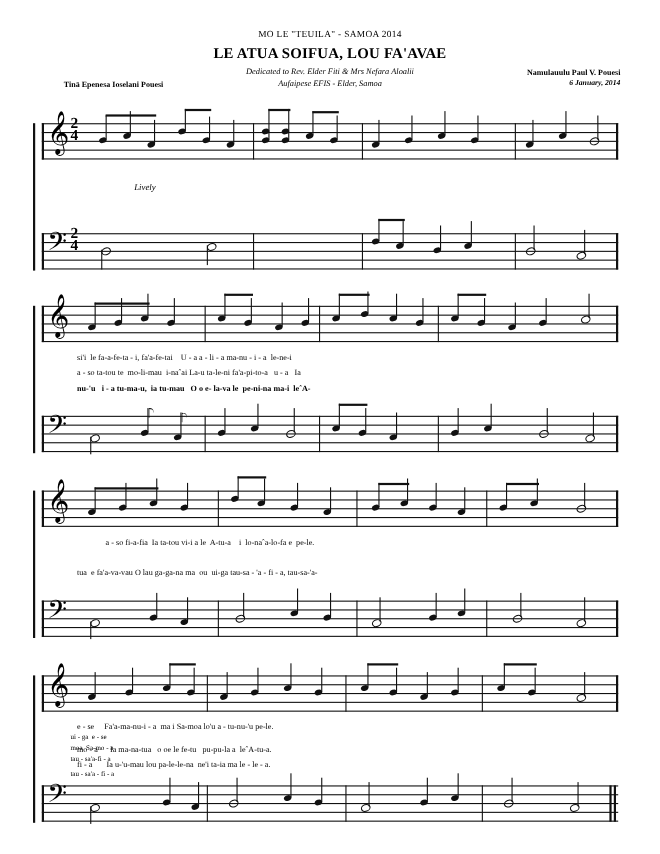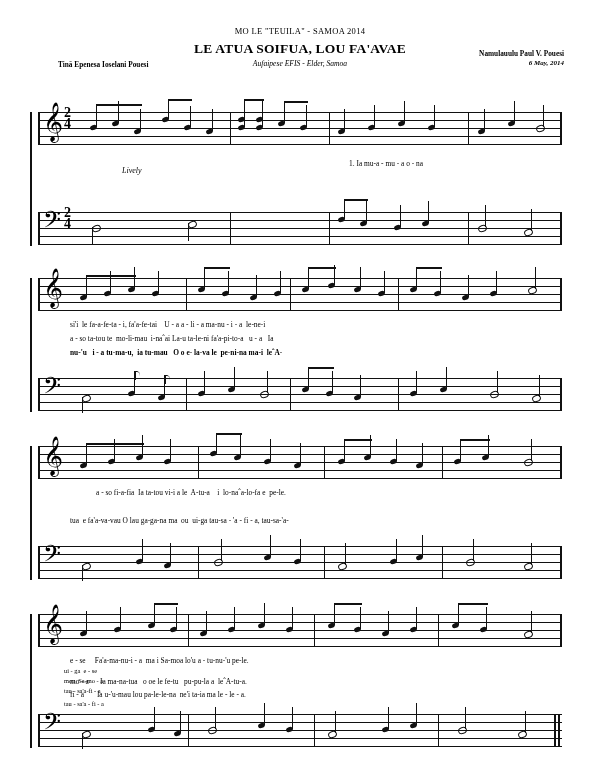--- a/index.html
+++ b/index.html
@@ -188,27 +188,28 @@
   }
 </style>
 </head>
 <body>
 
 <div class="page">
 
   <div class="header">
     <div class="hdr-super">MO LE "TEUILA" - SAMOA 2014</div>
     <div class="hdr-title">LE ATUA SOIFUA, LOU FA'AVAE</div>
+    <div class="hdr-ded">Dedicated to Rev. Elder Fiti &amp; Mrs Nefara Aloalii</div>
     <div class="hdr-sub">Aufaipese EFIS - Elder, Samoa</div>
   </div>
   <div class="credits">
     <div class="cred-left">Tinā Epenesa Ioselani Pouesi</div>
     <div class="cred-right">
       <span>Namulauulu Paul V. Pouesi</span>
-      <span class="date">6 May, 2014</span>
+      <span class="date">6 January, 2014</span>
     </div>
   </div>
 
   <div class="system" id="sys1" style="position:absolute; left:38px; top:112px; height:145px;">
 
     <div class="stave" style="position:absolute; top:0;">
       <div class="line l0"></div>
         <div class="line l1"></div>
         <div class="line l2"></div>
         <div class="line l3"></div>
@@ -262,23 +263,20 @@
         <div class="stem" style="left:396px; top:-7px; height:22px;"></div>
 
       <div class="note" style="left:440px; top:17px;"></div>
         <div class="stem" style="left:446px; top:-3px; height:22px;"></div>
       <div class="note" style="left:470px; top:9px;"></div>
         <div class="stem" style="left:476px; top:-11px; height:22px;"></div>
       <div class="note open" style="left:498px; top:13px;"></div>
         <div class="stem" style="left:505px; top:-7px; height:22px;"></div>
     </div>
 
-    <div class="verseblock" style="left:300px; top:38px;">
-      <span>1. Ia mu-a - mu - a o - na</span>
-    </div>
     <div class="tempo" style="left:84px; top:54px;">Lively</div>
 
     <div class="stave" style="position:absolute; top:100px;">
       <div class="line l0"></div>
         <div class="line l1"></div>
         <div class="line l2"></div>
         <div class="line l3"></div>
         <div class="line l4"></div>
       <div class="barline thick" style="left:0;"></div>
       <div class="barline" style="left:192px;"></div>

